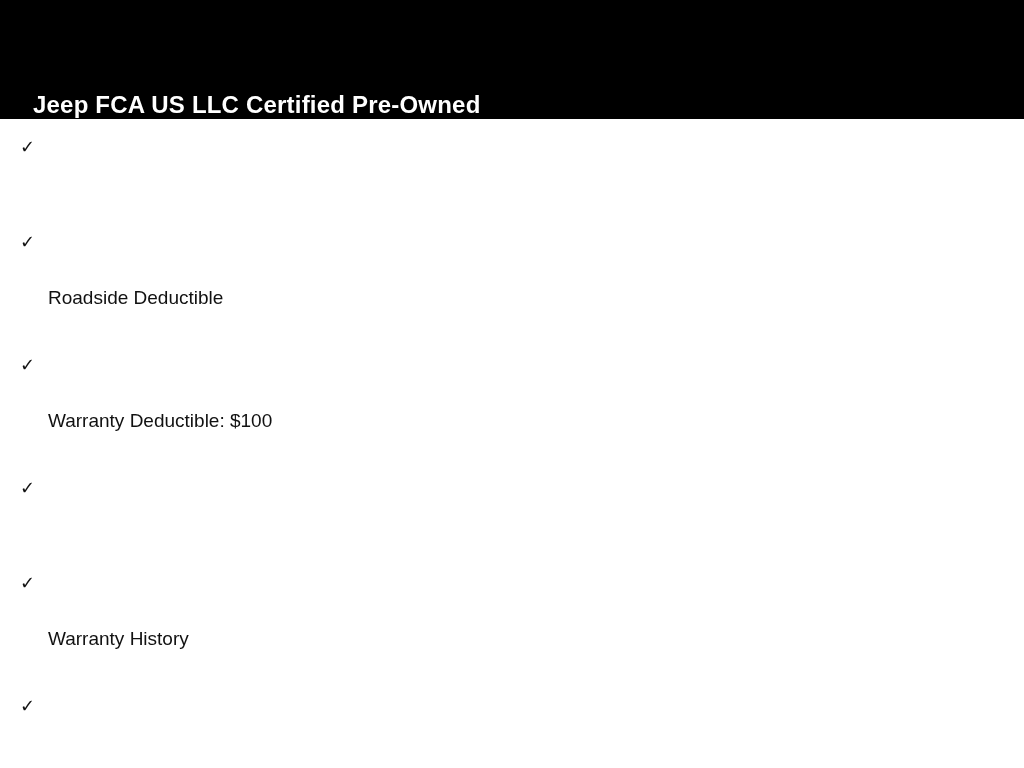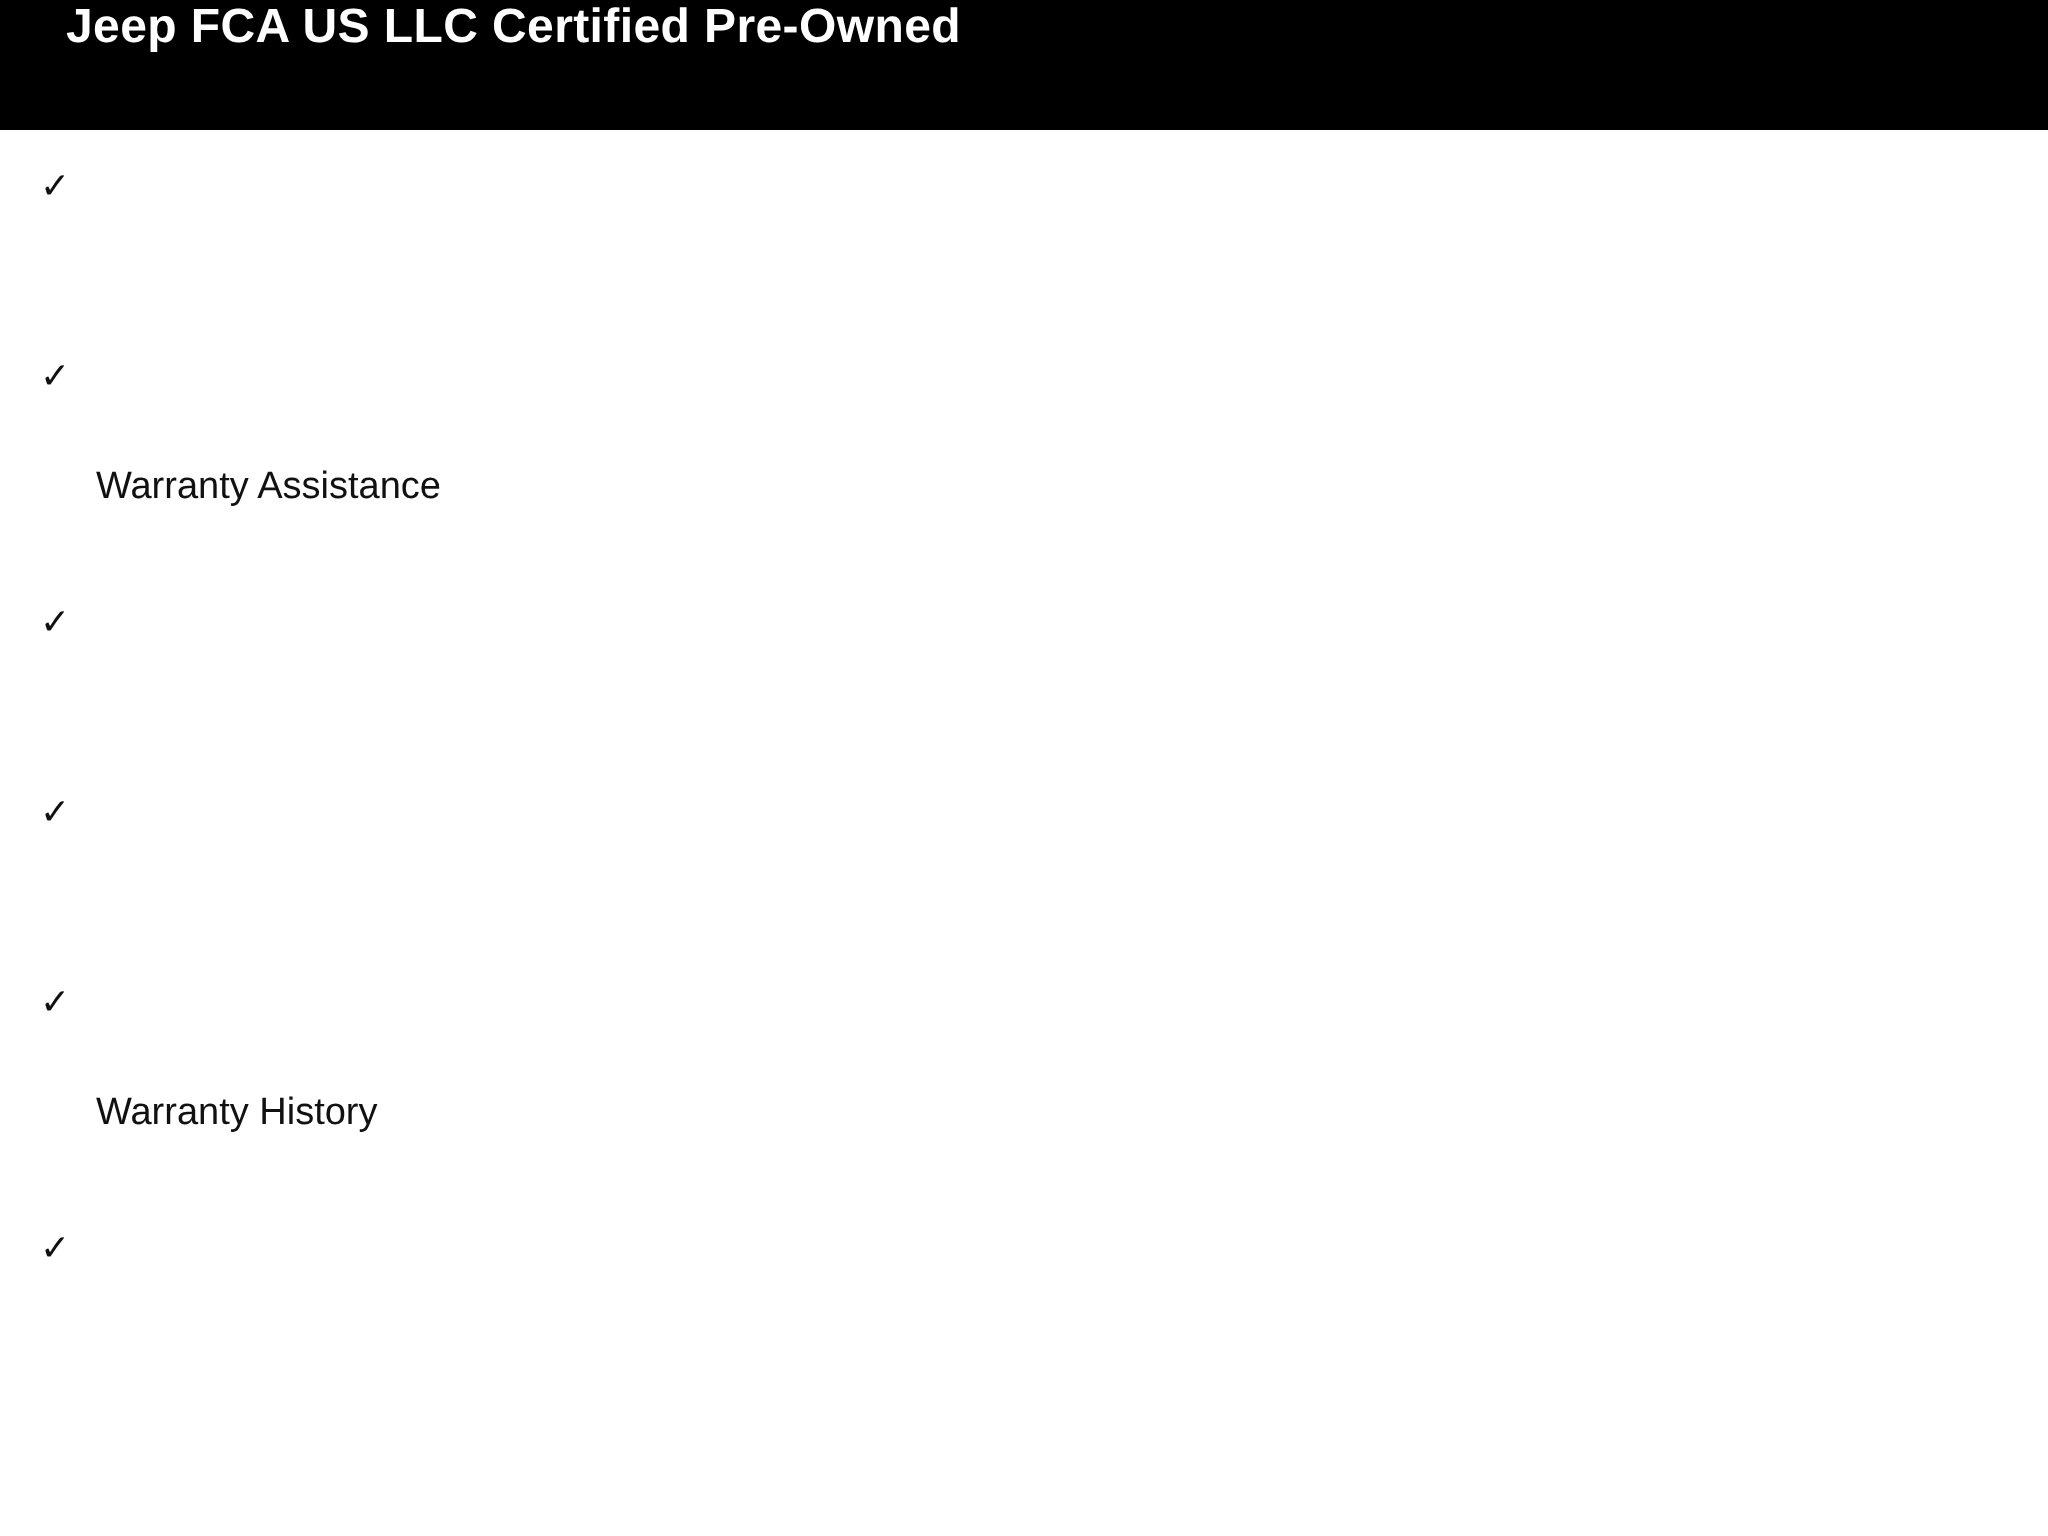--- a/index.html
+++ b/index.html
@@ -7,24 +7,24 @@
     padding: 0;
     width: 1024px;
     height: 768px;
     background: #ffffff;
     font-family: "Liberation Sans", sans-serif;
     overflow: hidden;
   }
   .header {
     box-sizing: border-box;
     width: 1024px;
-    height: 65px;
+    height: 119px;
     background: #000000;
     display: flex;
-    align-items: flex-start;
+    align-items: flex-end;
     padding-left: 33px;
   }
   .header-title {
     color: #ffffff;
     font-size: 24px;
     font-weight: bold;
     letter-spacing: 0.2px;
     margin: 0;
   }
   .checklist {
@@ -57,25 +57,26 @@
   <h1 class="header-title">Jeep FCA US LLC Certified Pre-Owned</h1>
 </div>
 
 <ul class="checklist">
   <li>
     <span class="check">✓</span>
   </li>
 
   <li>
     <span class="check">✓</span>
-    <span class="item-text">Warranty Assistance</span>
+    <span class="item-text">Roadside Deductible</span>
   </li>
 
   <li>
     <span class="check">✓</span>
+    <span class="item-text">Warranty Deductible: $100</span>
   </li>
 
   <li>
     <span class="check">✓</span>
   </li>
 
   <li>
     <span class="check">✓</span>
     <span class="item-text">Warranty History</span>
   </li>

